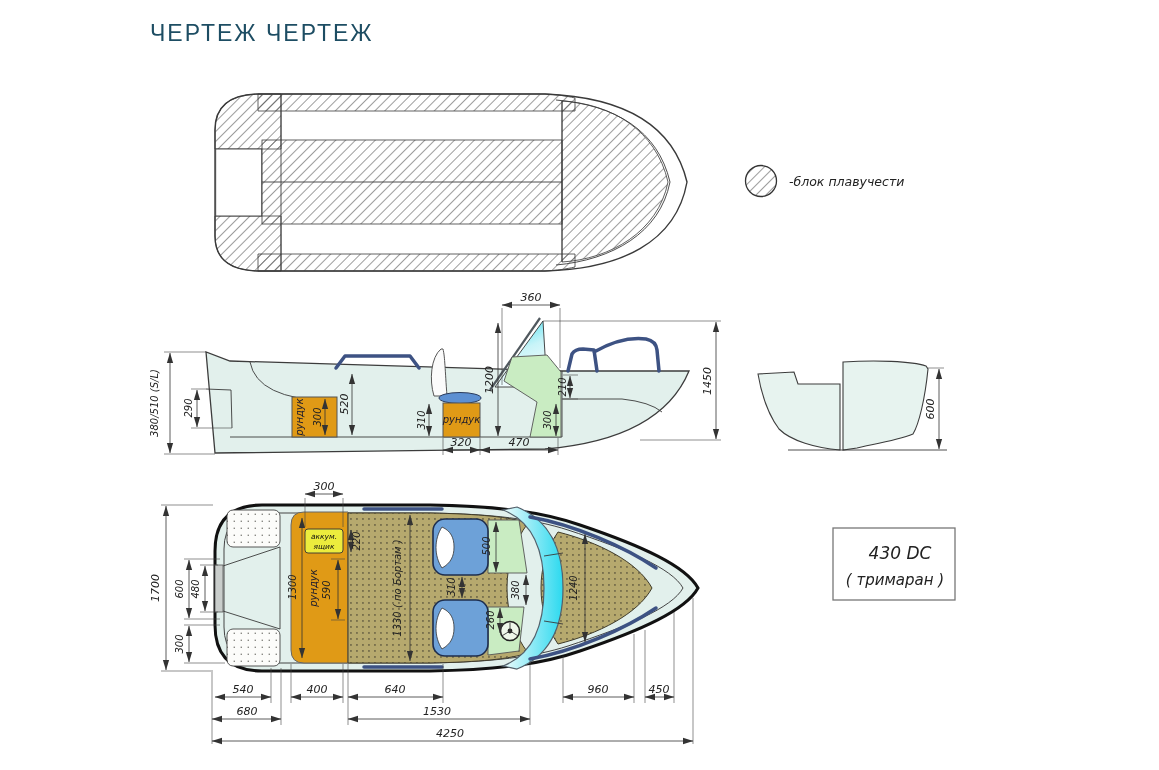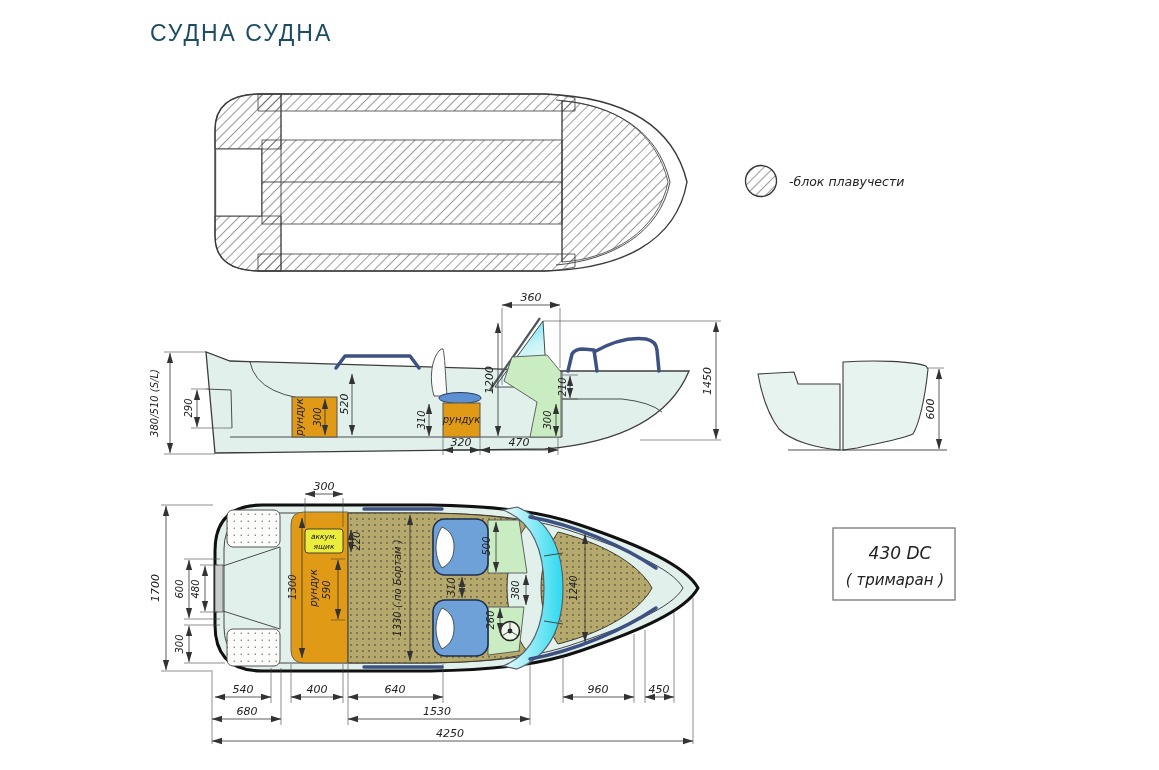--- a/index.html
+++ b/index.html
@@ -17,21 +17,21 @@
   .badge-t2{font-family:"DejaVu Sans",sans-serif;font-style:italic;font-size:15px;fill:#222;}
   .dl{stroke:#333;stroke-width:.8;fill:none;}
   .xl{stroke:#444;stroke-width:.6;fill:none;}
   .ln{stroke:#3a3a3a;stroke-width:.9;fill:none;}
   .rail{stroke:#3d5283;stroke-width:3.5;fill:none;stroke-linecap:round;stroke-linejoin:round;}
 </style>
 </head>
 <body>
 
 <div id="stage">
-  <div id="page-title">СУДНА СУДНА</div>
+  <div id="page-title">ЧЕРТЕЖ ЧЕРТЕЖ</div>
 
   <svg width="1159" height="770" viewBox="0 0 1159 770">
     <defs>
       <pattern id="hatch" patternUnits="userSpaceOnUse" width="7" height="7" patternTransform="rotate(45)">
         <line x1="0" y1="0" x2="0" y2="7" stroke="#4a4a4a" stroke-width="1.1"></line>
       </pattern>
       <pattern id="dotsTan" patternUnits="userSpaceOnUse" width="6" height="6">
         <rect width="6" height="6" fill="#b6a96e"></rect>
         <rect x="2.2" y="2.2" width="1.5" height="1.5" fill="#57513a"></rect>
       </pattern>

